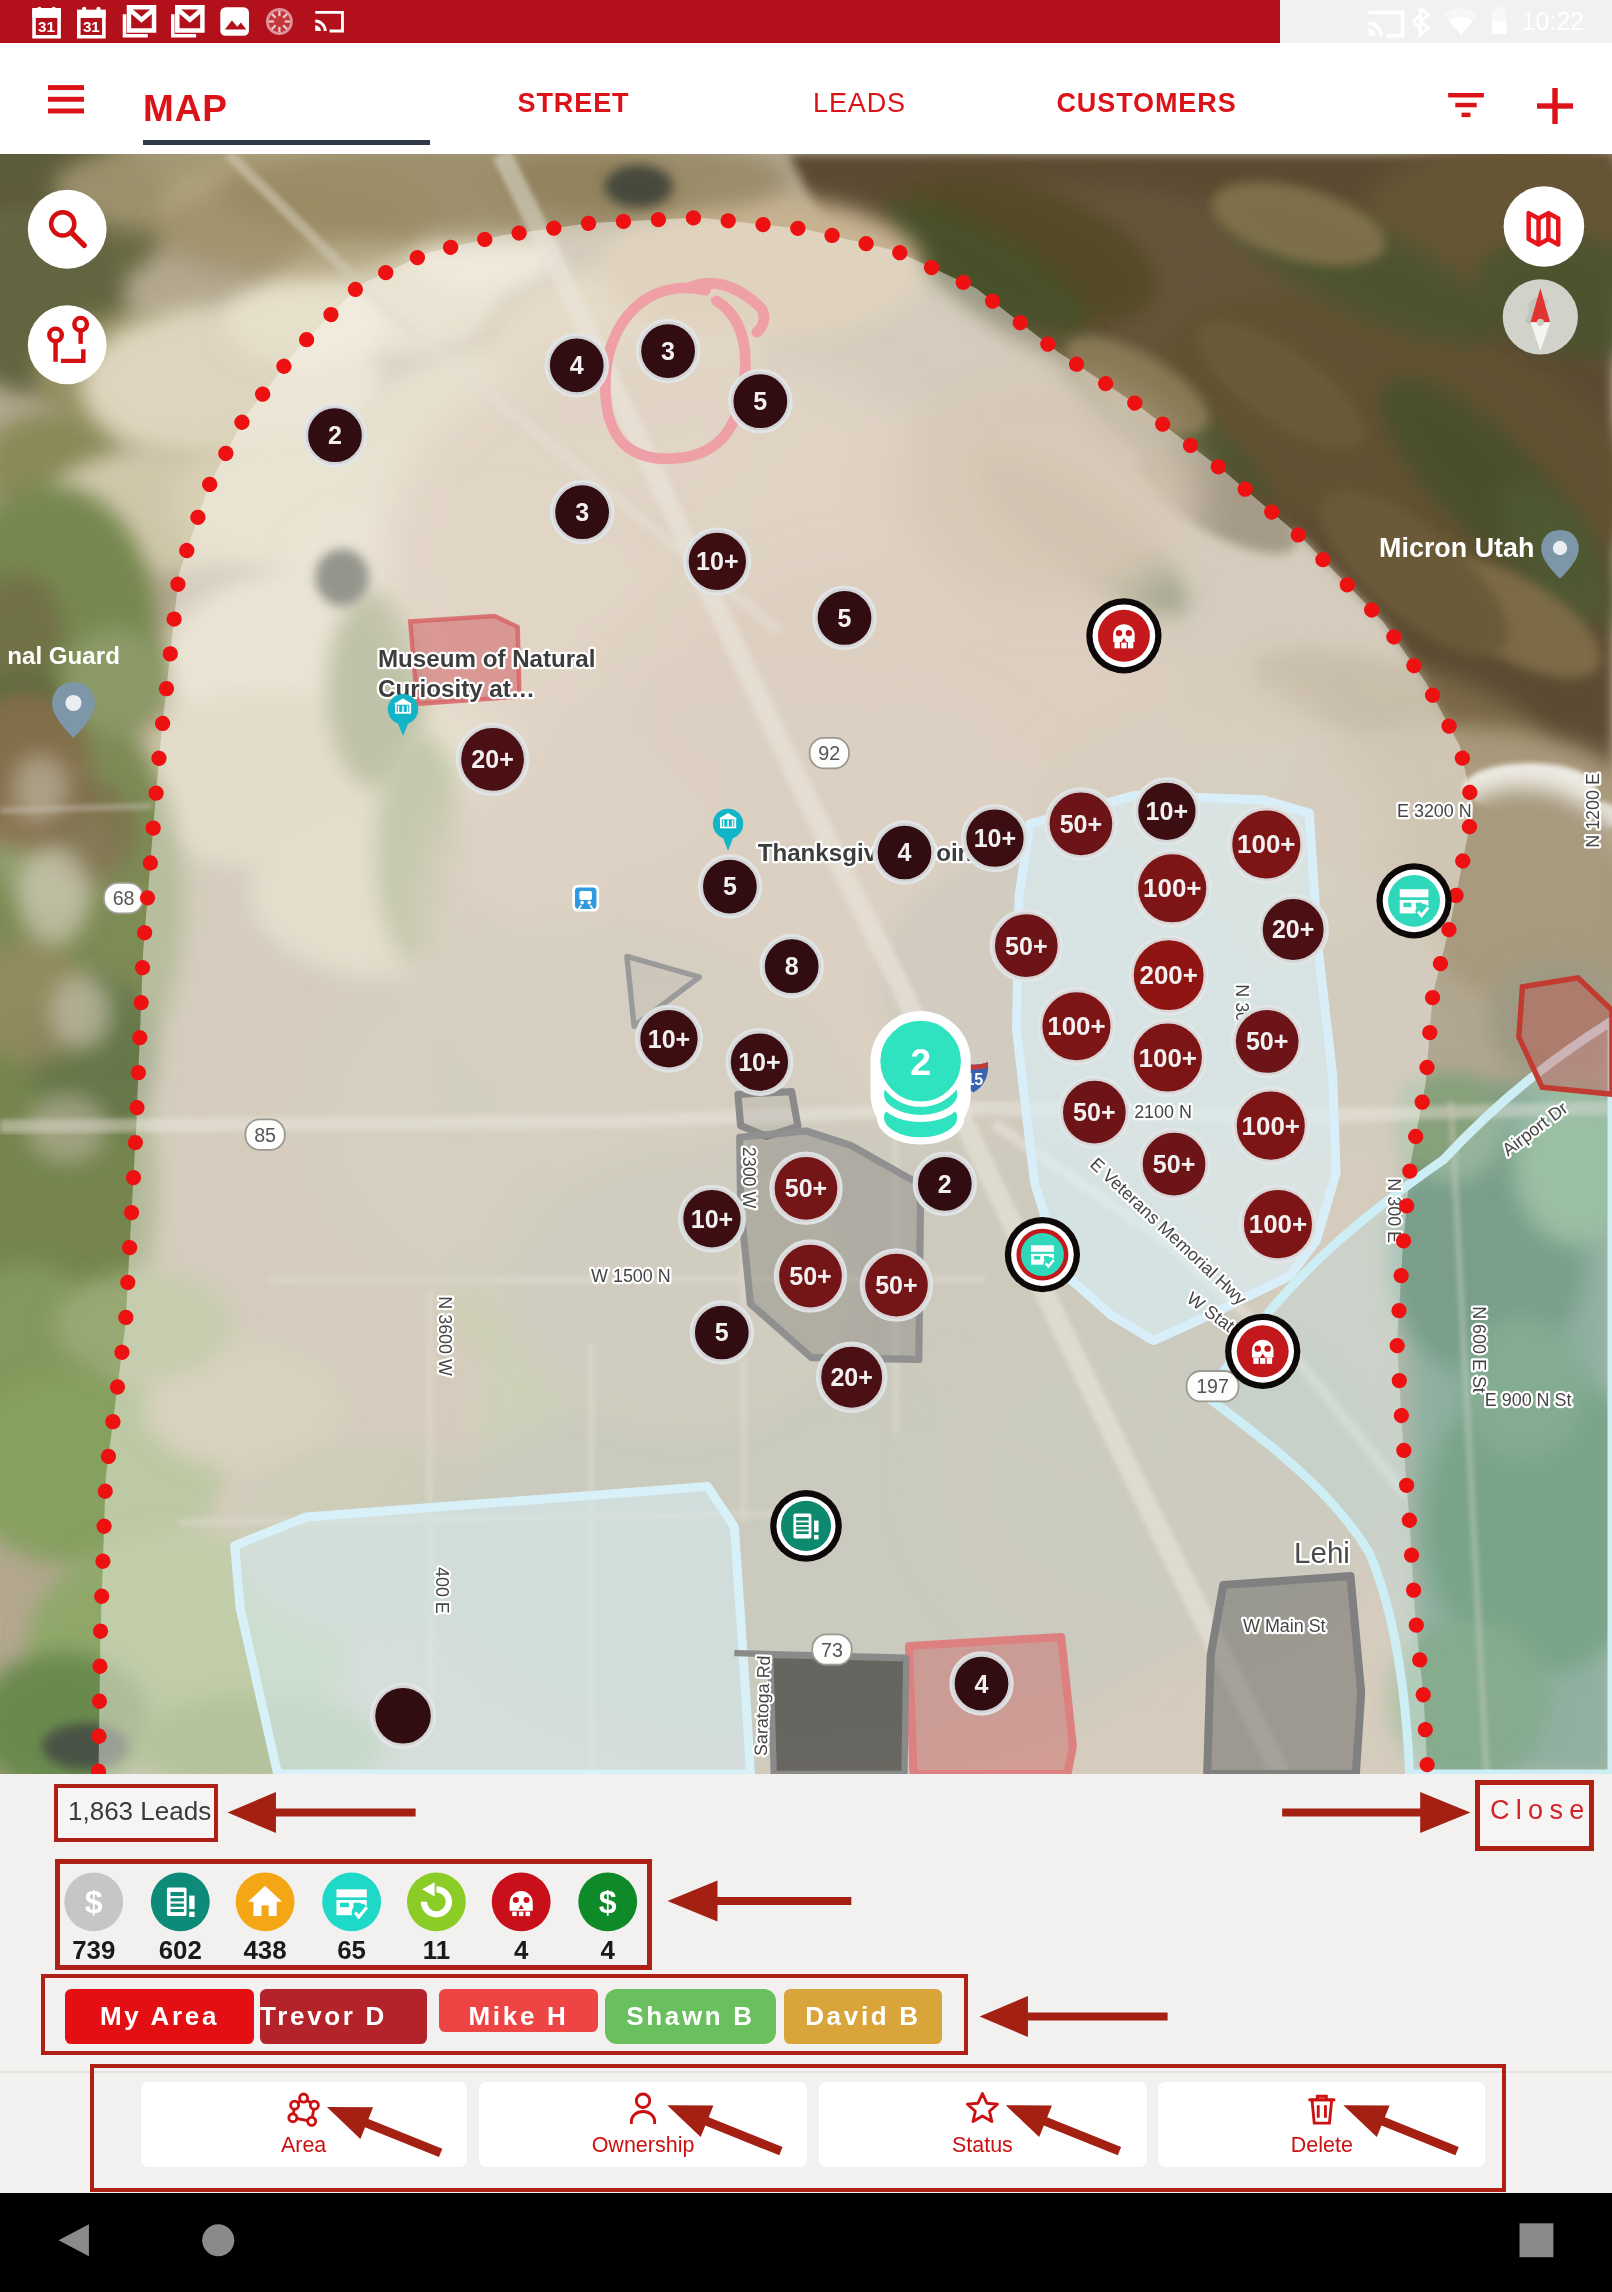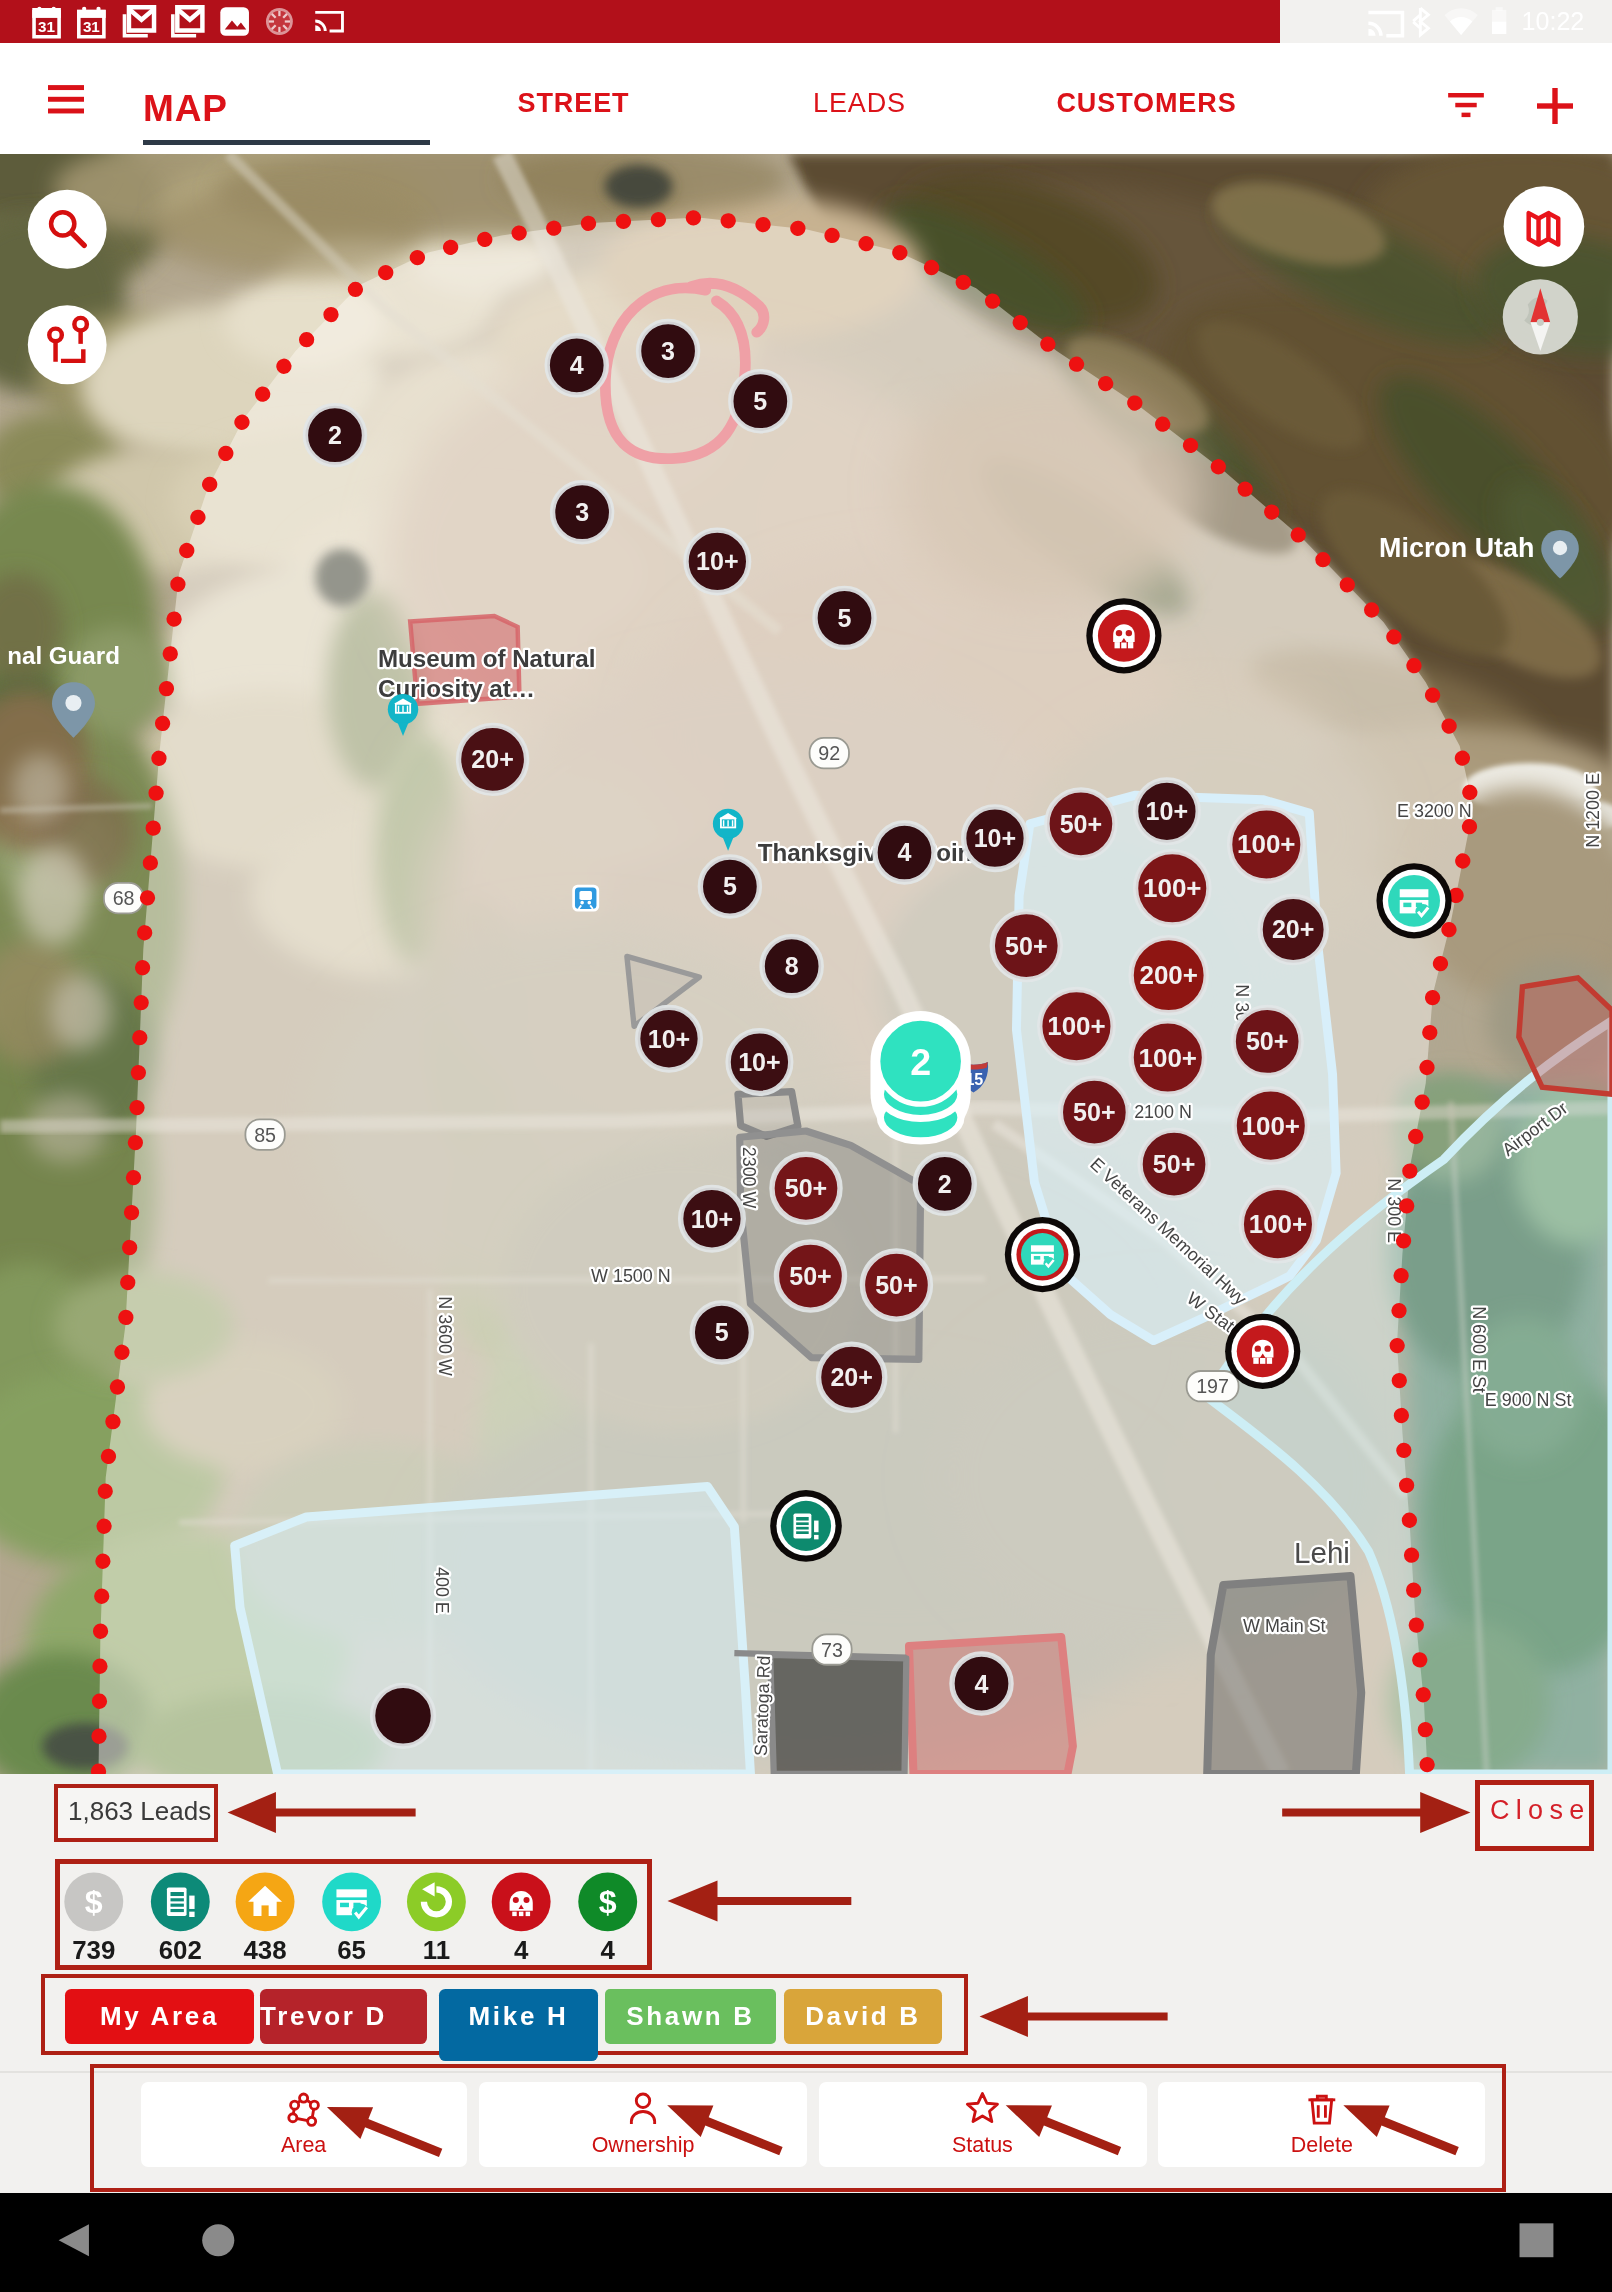--- a/index.html
+++ b/index.html
@@ -769,23 +769,23 @@
     <line x1="800" y1="47" x2="952" y2="47" stroke="#a32013" stroke-width="9"></line>
     <polygon points="746,47 802,24 802,70" fill="#a32013"></polygon>
   </svg>
 
   <div class="abs" style="left:41px;top:200px;width:919px;height:73px;border:4.5px solid #ae2015;"></div>
 
   <div class="abs" style="left:65px;top:215px;width:189px;height:55px;border-radius:6.3px;background:#e30f13;color:#fff;font-weight:bold;font-size:26px;letter-spacing:2.7px;text-align:center;line-height:55px;">My Area</div>
 
   <div class="abs" style="left:260px;top:215px;width:167px;height:55px;border-radius:6.3px;background:#b5232a;color:#fff;font-weight:bold;font-size:26px;letter-spacing:2.7px;line-height:55px;">Trevor D</div>
 
-  <div class="abs" style="left:439px;top:215px;width:159px;height:72px;border-radius:6.3px;background:#0369a1;color:#fff;font-weight:bold;font-size:26px;letter-spacing:2.7px;text-align:center;line-height:55px;">Mike H</div>
-
-  <div class="abs" style="left:605px;top:215px;width:171px;height:55px;border-radius:5px;background:#6abf5e;color:#fff;font-weight:bold;font-size:26px;letter-spacing:2.7px;text-align:center;line-height:55px;">Shawn B</div>
+  <div class="abs" style="left:439px;top:215px;width:159px;height:43px;border-radius:6.3px;background:#ef4444;color:#fff;font-weight:bold;font-size:26px;letter-spacing:2.7px;text-align:center;line-height:55px;">Mike H</div>
+
+  <div class="abs" style="left:605px;top:215px;width:171px;height:55px;border-radius:12px;background:#6abf5e;color:#fff;font-weight:bold;font-size:26px;letter-spacing:2.7px;text-align:center;line-height:55px;">Shawn B</div>
 
   <div class="abs" style="left:784px;top:215px;width:158px;height:55px;border-radius:6.3px;background:#d9a53a;color:#fff;font-weight:bold;font-size:26px;letter-spacing:2.7px;text-align:center;line-height:55px;">David B</div>
 
   <svg class="abs" style="left:976px;top:219px" width="197" height="47" viewBox="0 0 220 52">
     <line x1="52" y1="26" x2="214" y2="26" stroke="#a32013" stroke-width="9"></line>
     <polygon points="4,26 58,3 58,49" fill="#a32013"></polygon>
   </svg>
 
   <div class="abs" style="left:0;top:297px;width:1612px;height:1.8px;background:#e3e2df;"></div>
 

